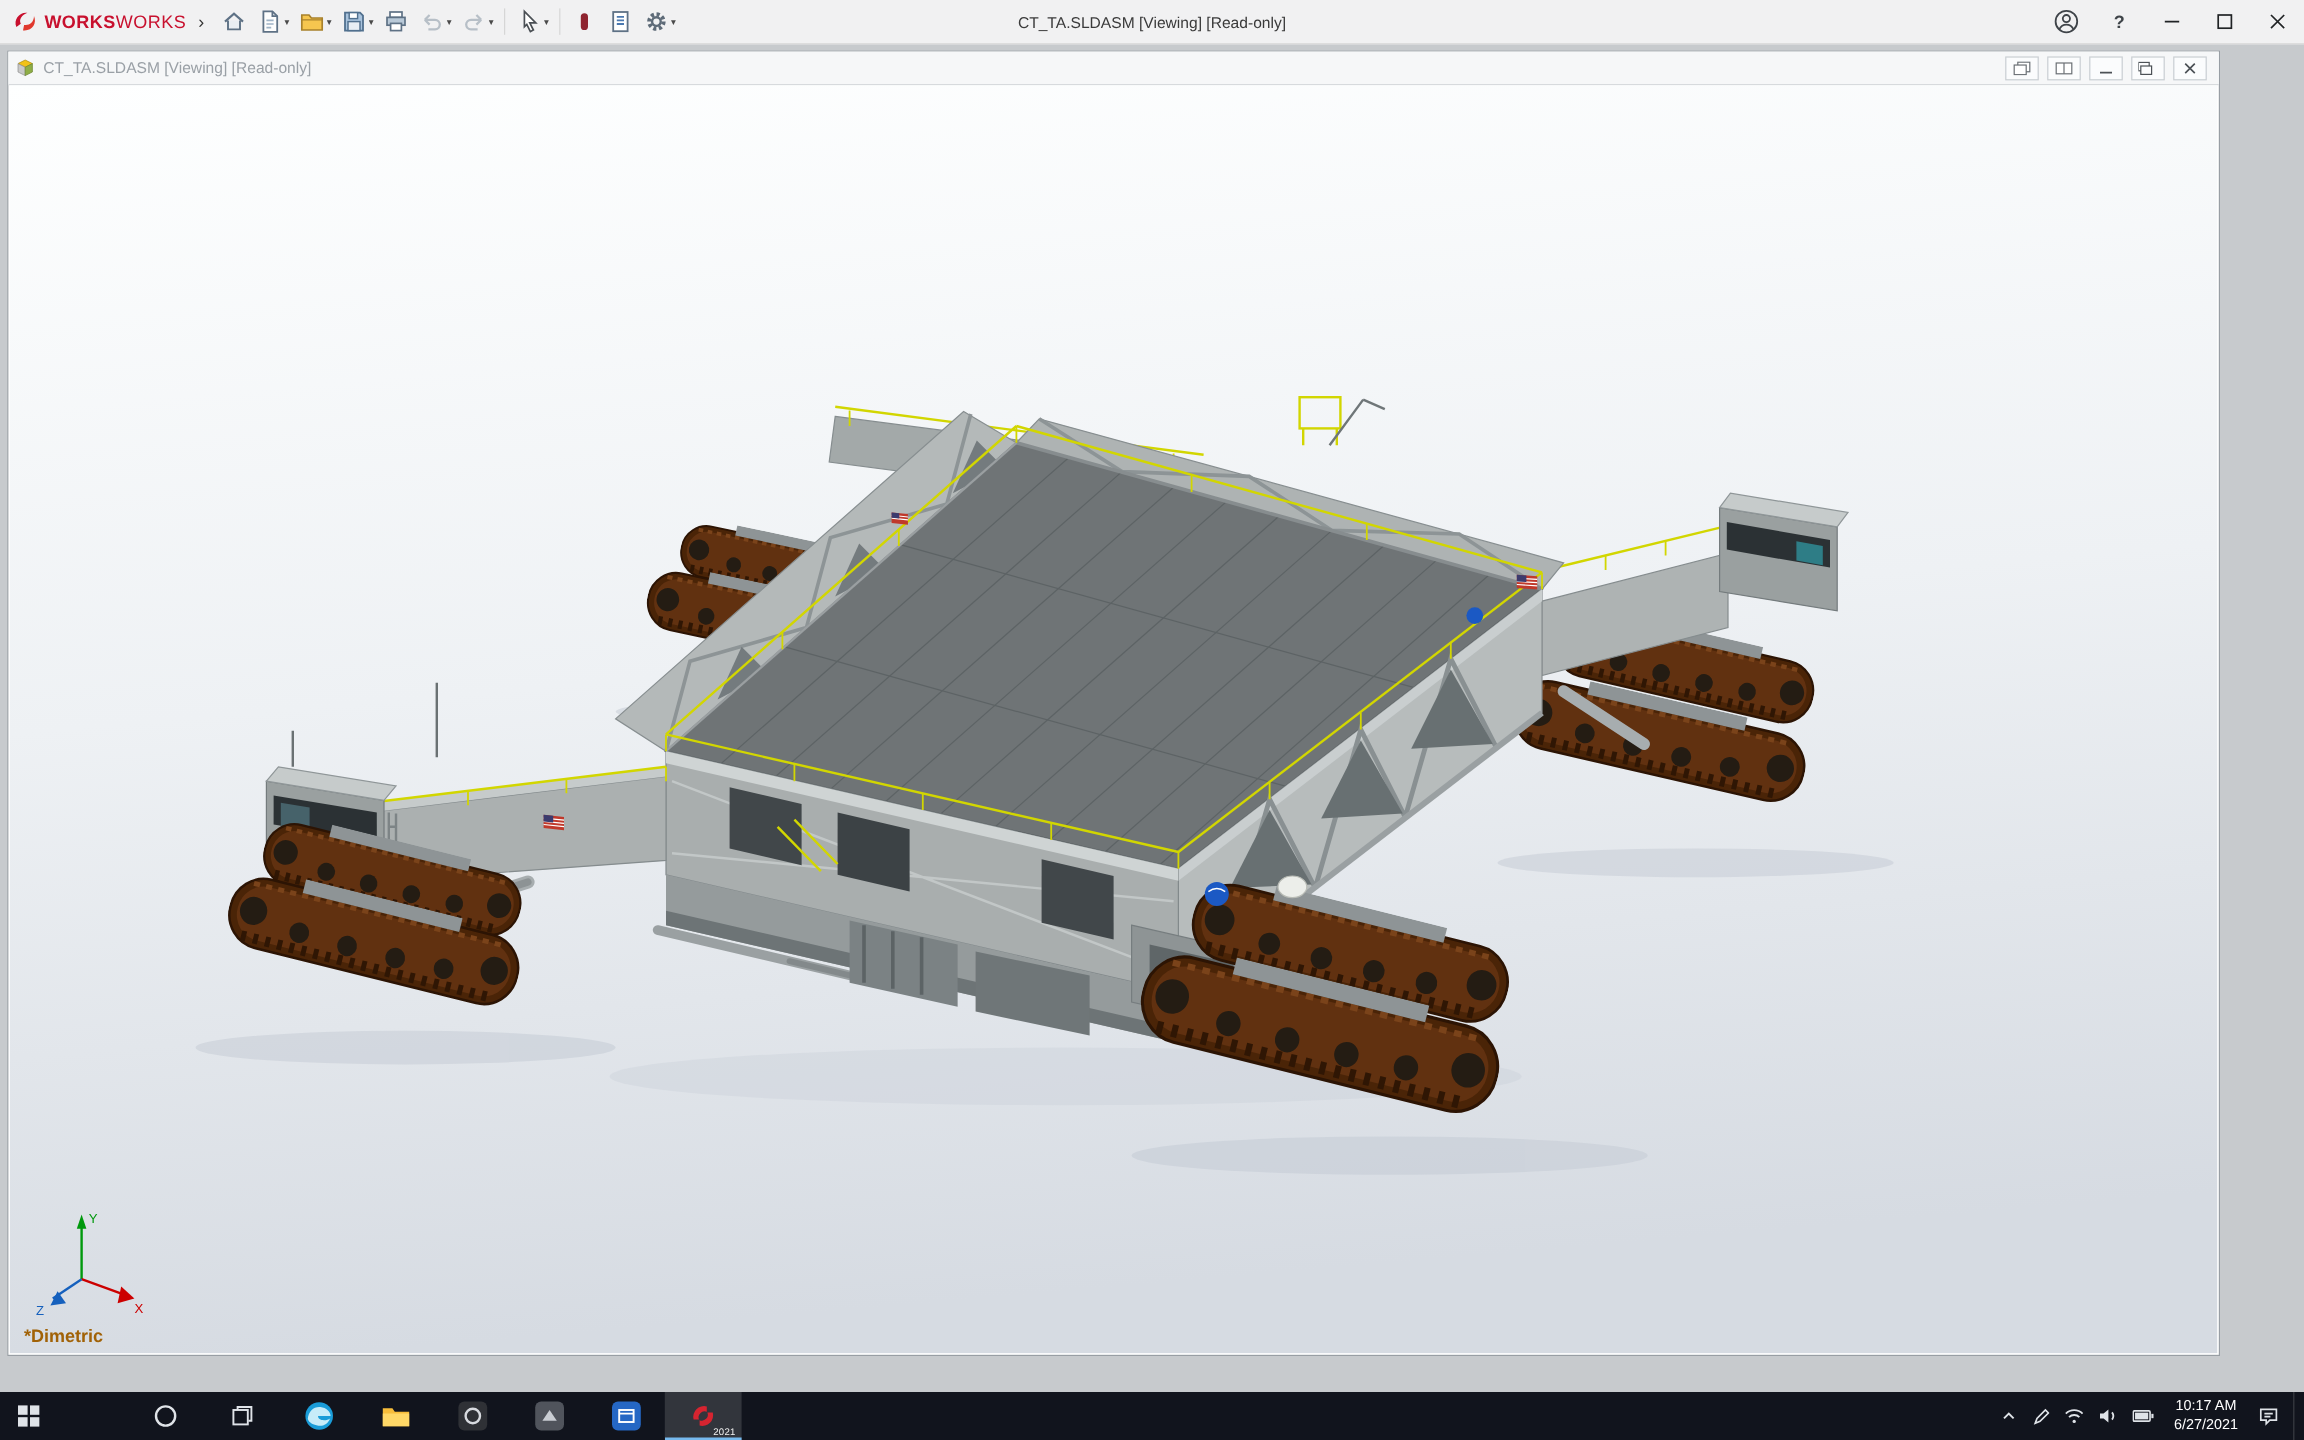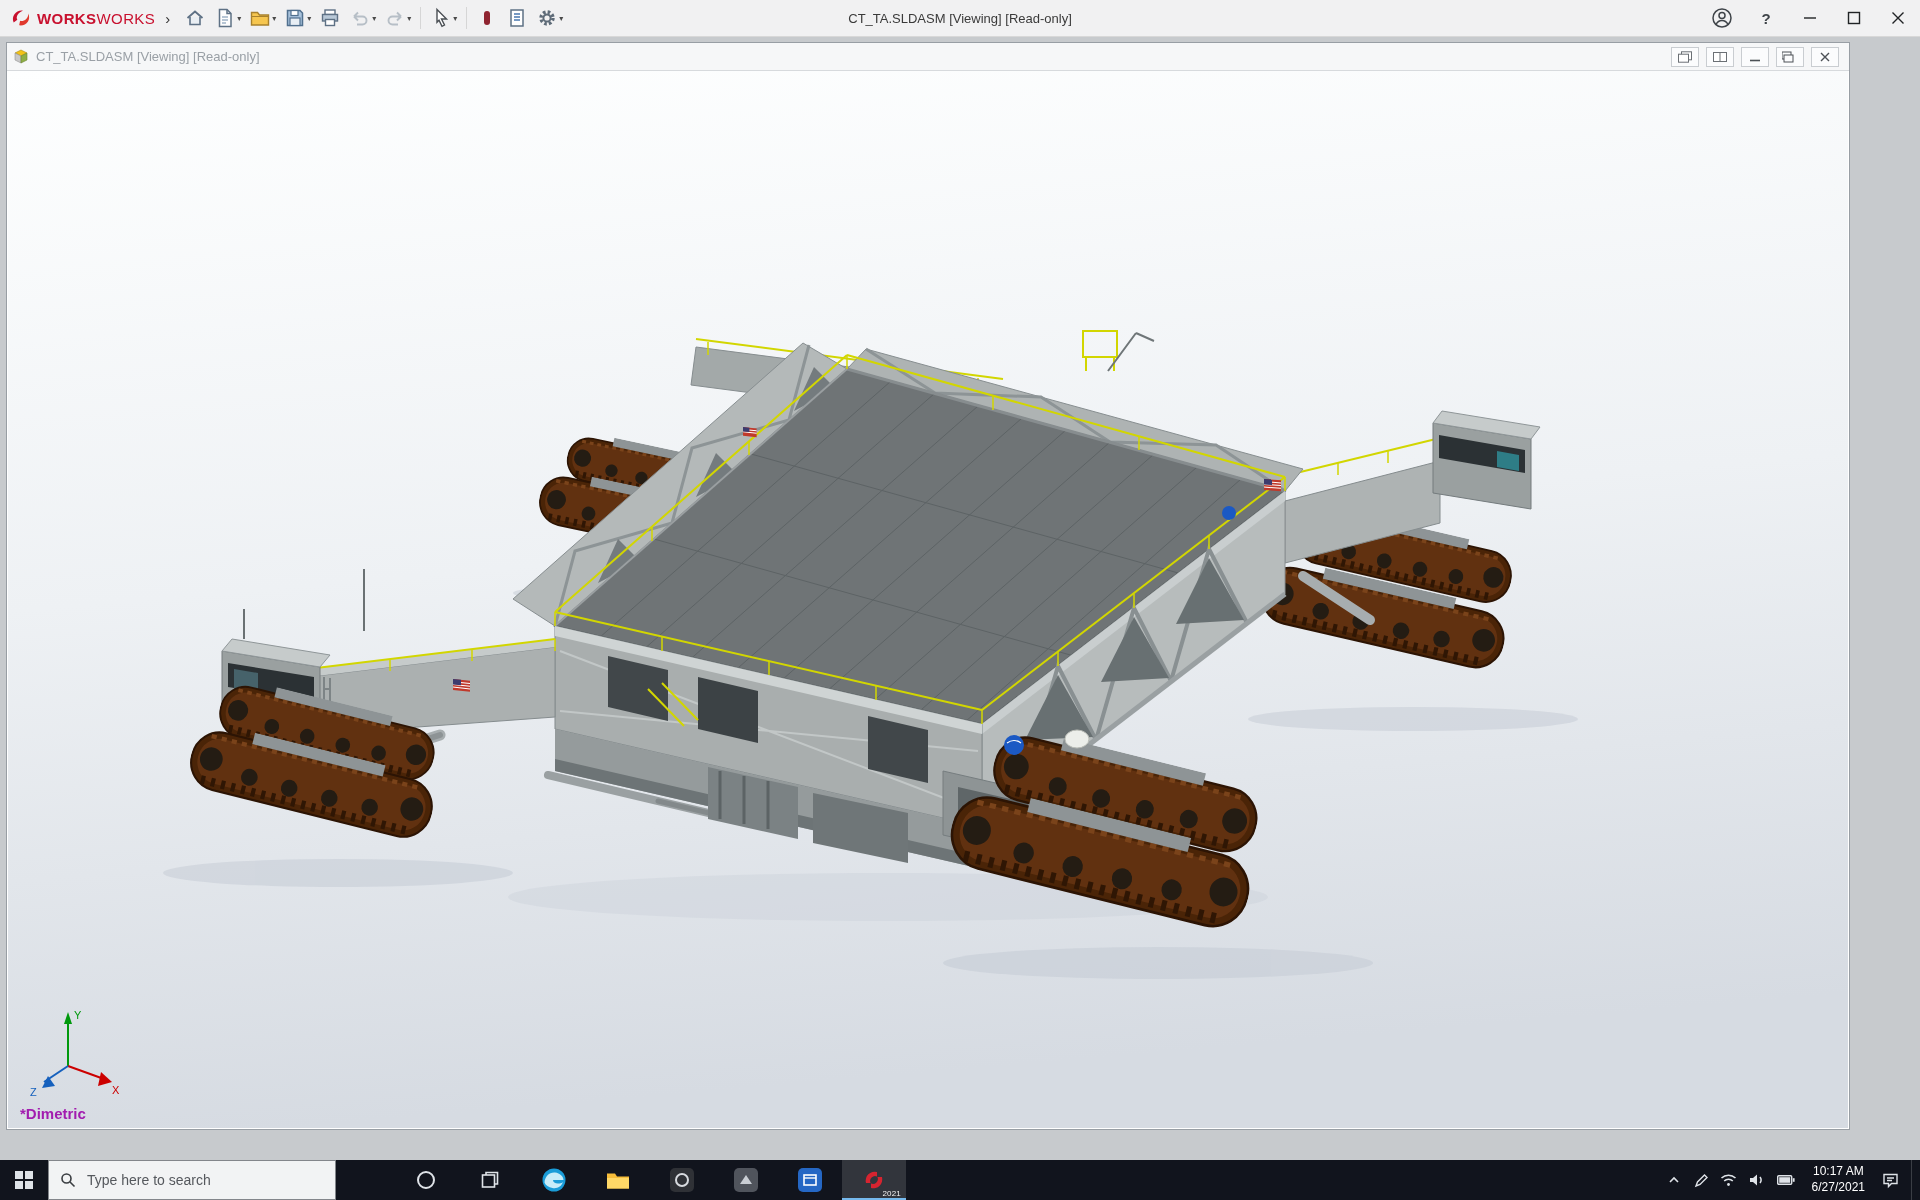--- a/index.html
+++ b/index.html
@@ -24,21 +24,21 @@
   
   .workspace{position:absolute;top:37px;left:0;right:0;bottom:40px;background:#c7cacd;}
   .childwin{position:absolute;left:6px;top:5px;width:1842px;height:1086px;background:#fff;border:1px solid #989ea4;}
   .child-titlebar{height:27px;background:#f6f7f8;border-bottom:1px solid #d7dadd;display:flex;align-items:center;padding:0 6px;gap:7px;}
   .child-title{font-size:13px;color:#9aa0a6;white-space:nowrap;}
   .child-btns{margin-left:auto;display:flex;gap:7px;align-items:center;padding-right:4px;}
   .cbtn{width:26px;height:18px;display:flex;align-items:center;justify-content:center;background:#fbfcfd;border:1px solid #c9cdd1;}
   .viewport{position:absolute;top:28px;left:1px;width:1840px;height:1057px;overflow:hidden;}
   .viewport svg.model{display:block;width:1840px;height:1057px;}
   .triad{position:absolute;left:20px;bottom:30px;width:96px;height:92px;}
-  .view-label{position:absolute;left:12px;bottom:6px;font-size:15px;font-weight:700;color:#a21caf;}
+  .view-label{position:absolute;left:12px;bottom:6px;font-size:15px;font-weight:700;color:#a16207;}
 
   
   .taskbar{position:absolute;left:0;right:0;bottom:0;height:40px;background:#11141d;display:flex;align-items:stretch;z-index:6;}
   .start{width:48px;display:flex;align-items:center;justify-content:center;}
   .searchbox{width:288px;background:#f2f3f4;border:1px solid #83868b;display:flex;align-items:center;gap:9px;padding:0 11px;box-sizing:border-box;}
   .searchbox input{border:none;background:transparent;outline:none;font-size:14px;color:#3d4045;width:220px;font-family:"Liberation Sans",sans-serif;}
   .searchbox input::placeholder{color:#55585d;opacity:1;}
   .tb-apps{display:flex;align-items:stretch;margin-left:58px;}
   .app{width:64px;display:flex;align-items:center;justify-content:center;position:relative;}
   .app.active{background:rgba(255,255,255,.14);box-shadow:inset 0 -2px 0 #76b9ed;}
@@ -397,27 +397,20 @@
 
   <footer class="taskbar">
     <div class="start">
       <svg width="18" height="18" viewBox="0 0 18 18" fill="#dfe3e8">
           <rect width="8" height="8"></rect>
           <rect x="10" width="8" height="8"></rect>
           <rect y="10" width="8" height="8"></rect>
           <rect x="10" y="10" width="8" height="8"></rect>
         </svg>
     </div>
-    <div class="searchbox">
-      <svg width="16" height="16" viewBox="0 0 16 16" fill="none" stroke="#3a3d41" stroke-width="1.6">
-          <circle cx="6.5" cy="6.5" r="4.5"></circle>
-          <path d="M10,10 L14.5,14.5"></path>
-        </svg>
-      <input type="text" placeholder="Type here to search" style="">
-    </div>
     <div class="tb-apps">
       <div class="app">
         <svg width="22" height="22" viewBox="0 0 22 22">
             <circle cx="11" cy="11" r="8" fill="none" stroke="#dfe3e8" stroke-width="2"></circle>
           </svg>
       </div>
       <div class="app">
         <svg width="20" height="20" viewBox="0 0 20 20" fill="none" stroke="#dfe3e8" stroke-width="1.6">
             <rect x="2.5" y="5" width="12" height="12"></rect>
             <path d="M6,5 V2.5 H17.5 V14 H15"></path>

